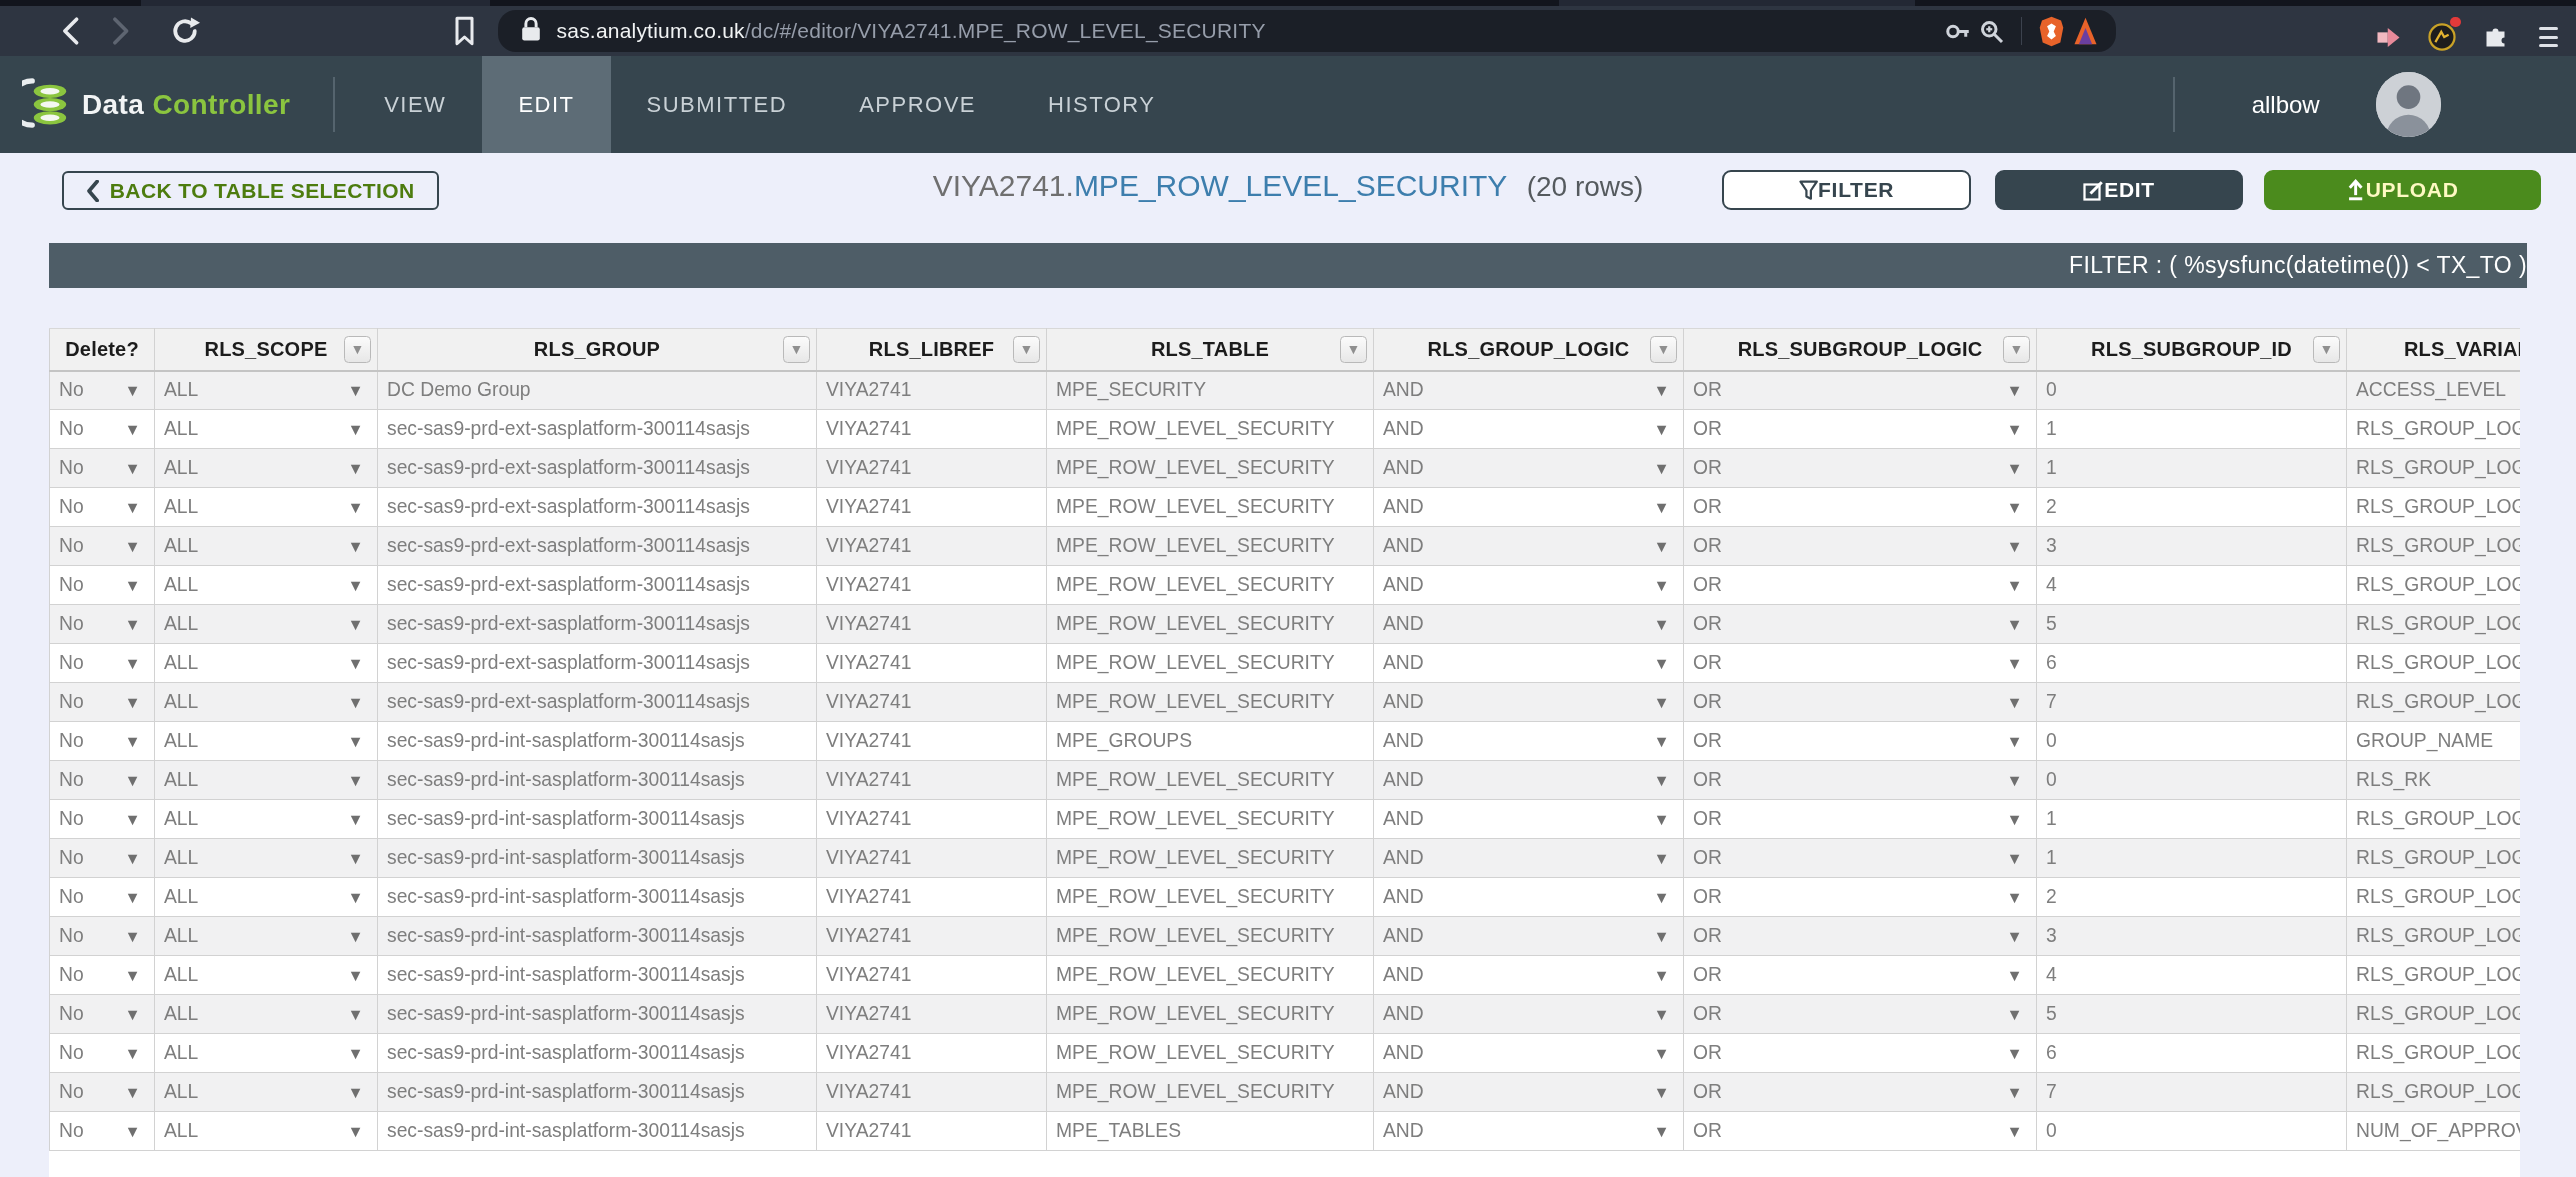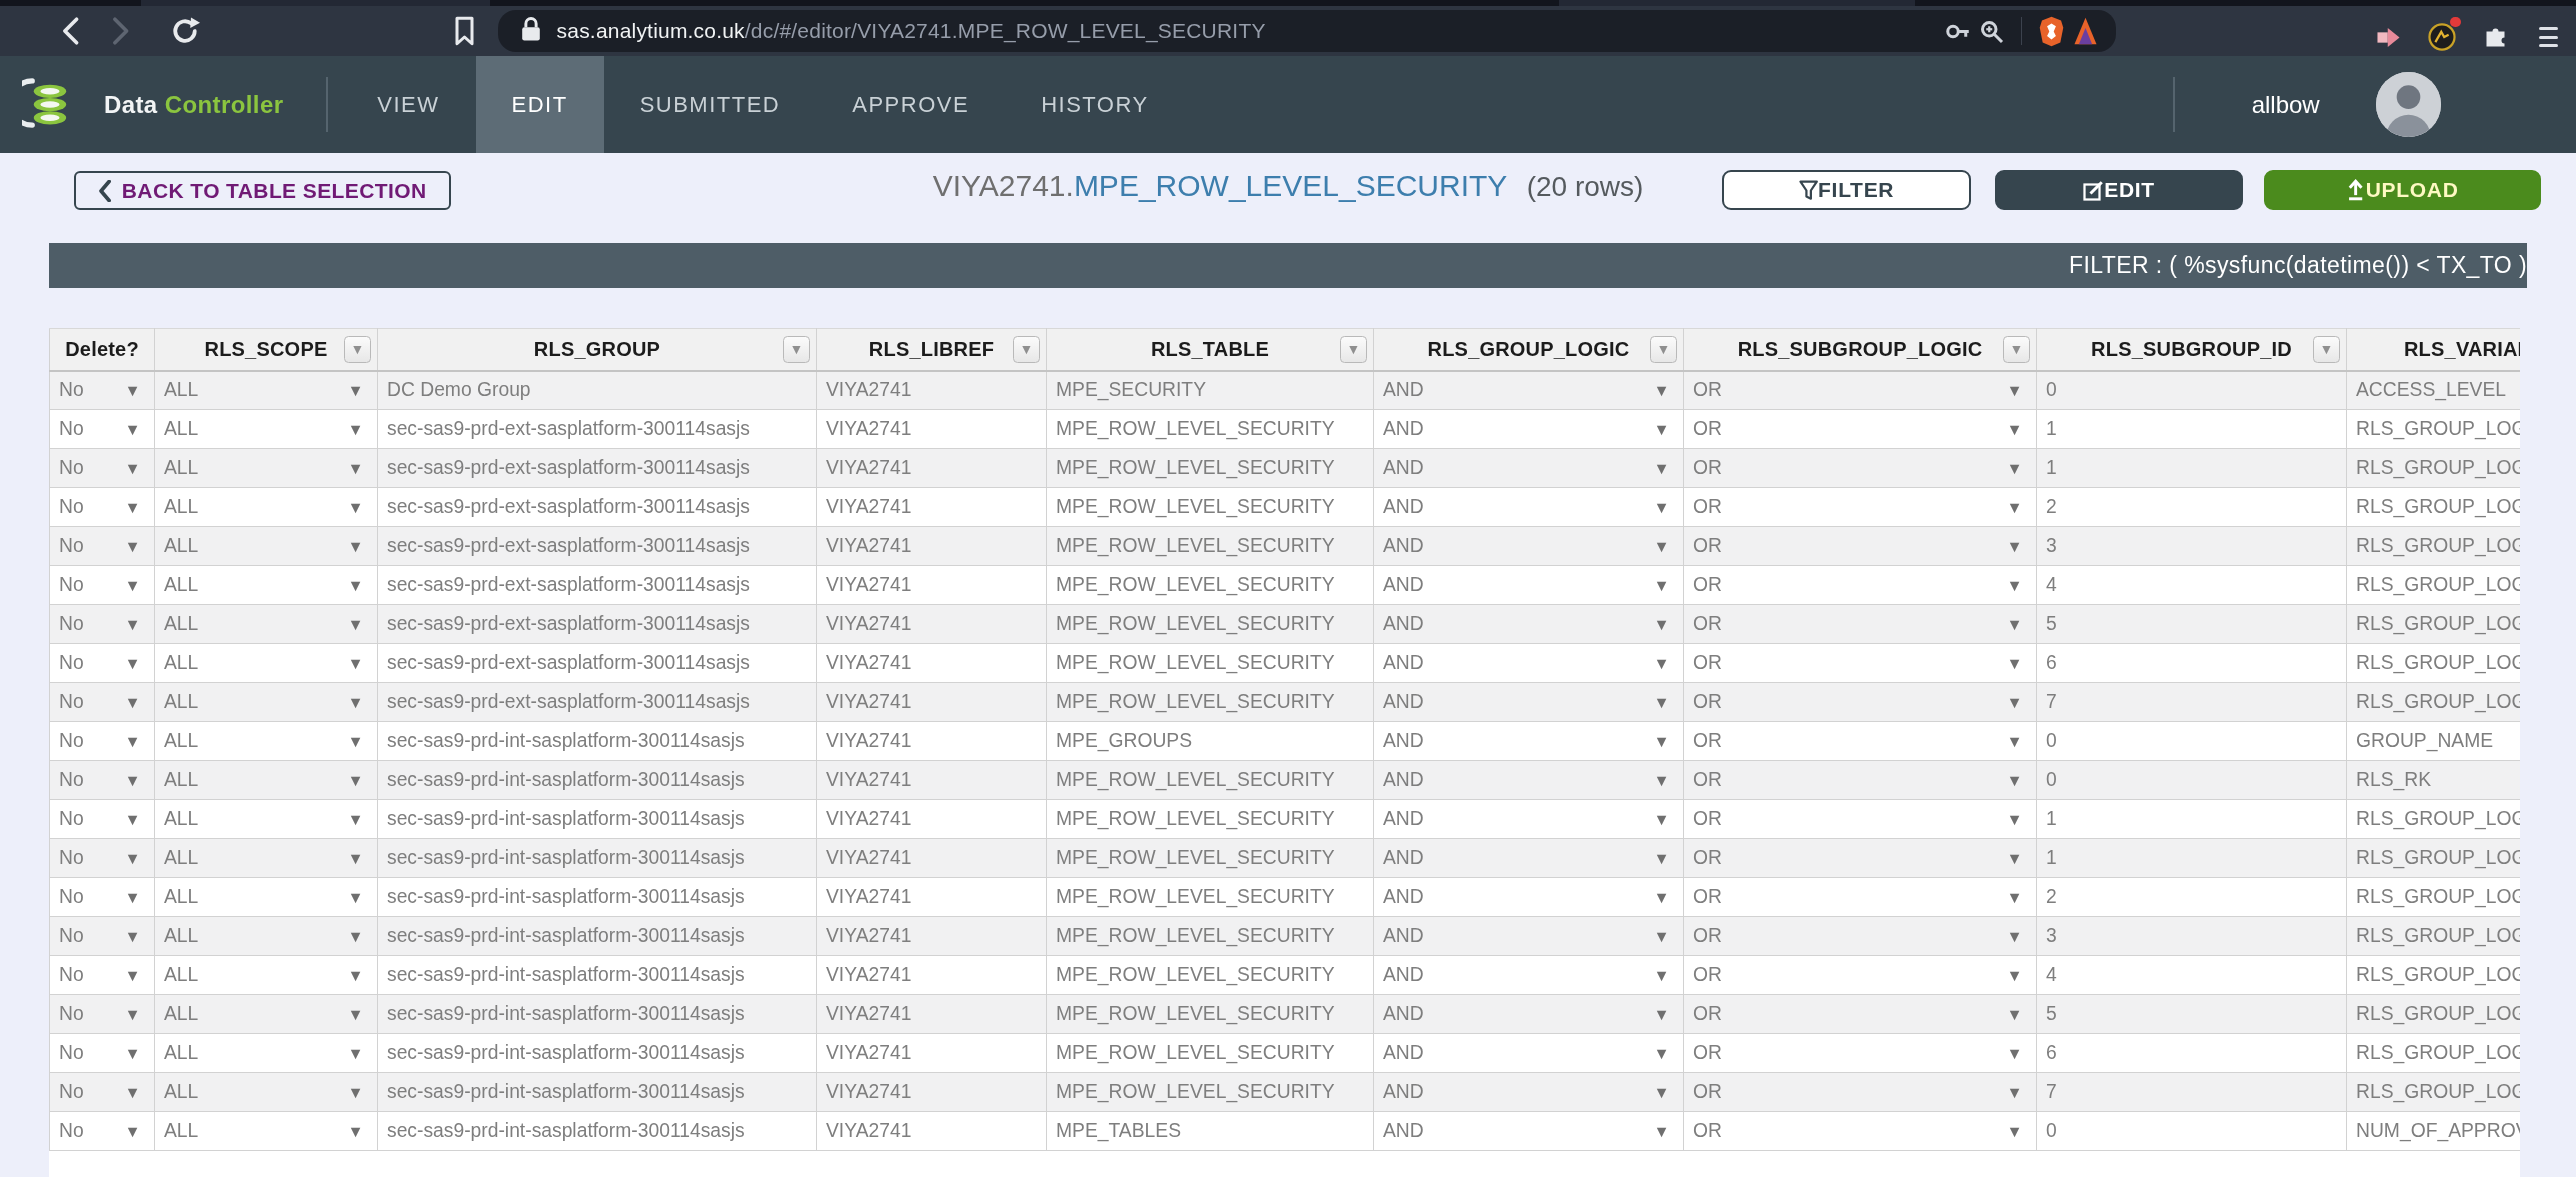--- a/index.html
+++ b/index.html
@@ -26,36 +26,36 @@
   .urlbar-right .sep { width:1.5px; height:28px; background:#3c424e; margin:0 12px; }
   .ext-cluster { position:absolute; right:10.4px; top:6px; height:50px; display:flex; align-items:center; gap:19.3px; }
   .badge-dot { position:absolute; right:-1.5px; top:-3px; width:10.4px; height:10.4px; border-radius:50%; background:#e33a3a; }
   .menu-lines { display:flex; flex-direction:column; gap:5.2px; }
   .menu-lines i { display:block; width:19.3px; height:3px; background:#dfe2e7; border-radius:1.5px; }
 
   
   .appnav { position:absolute; left:0; top:56px; width:100%; height:97px; background:#36454e; display:flex; align-items:stretch; }
   .brand { display:flex; align-items:center; margin-left:22px; flex:0 0 auto; }
   .brand svg { display:block; }
-  .brand-text { margin-left:29px; font-size:24px; font-weight:bold; letter-spacing:0.4px; }
+  .brand-text { margin-left:7px; font-size:28px; font-weight:bold; letter-spacing:0.4px; }
   .brand-text .b1 { color:#f2f4f5; }
   .brand-text .b2 { color:#8bc53f; }
   .nav-div { width:1.5px; background:#55646e; margin:21px 0; }
   .nav-div.left { margin-left:43px; }
   .tabs { display:flex; align-items:stretch; margin-left:13.4px; }
   .tab { display:flex; align-items:center; justify-content:center; padding:0 36px; font-size:22px; letter-spacing:1.5px; color:#c9d1d6; cursor:pointer; }
   .tab.active { background:#5d6c76; color:#ffffff; }
   .nav-spacer { flex:1 1 auto; }
   .userbox { display:flex; align-items:center; margin-right:135px;gap:40px; }
   .username { color:#ffffff; font-size:24px; margin:0 16.3px 0 77px; }
   .avatar { width:65px; height:65px; border-radius:50%; background:#cdd1d6; overflow:hidden; flex:0 0 auto; }
 
   
   .back-btn { position:absolute; left:62px; top:171px; height:39px; padding:0 22px; display:flex; align-items:center; gap:10.4px;
-              border:2.2px solid #36454e; border-radius:6px; background:transparent; color:#701a75; font-size:21px; font-weight:bold; letter-spacing:0.4px; cursor:pointer;margin-left:12px; }
+              border:2.2px solid #36454e; border-radius:6px; background:transparent; color:#4d7c0f; font-size:21px; font-weight:bold; letter-spacing:0.4px; cursor:pointer; }
   .page-title { position:absolute; left:50%; top:169px; transform:translateX(-50%); white-space:nowrap; font-size:30px; }
   .page-title .lib { color:#6f6f6f; }
   .page-title .tbl { color:#3d7ead; }
   .page-title .cnt { color:#555a5e; margin-left:19.3px; font-size:28px; }
   .act-btn { position:absolute; top:170px; height:40px; border-radius:9px; font-size:21px; font-weight:bold; letter-spacing:0.7px;
              display:flex; align-items:center; justify-content:center; cursor:pointer; }
   .btn-filter { left:1722px; width:249px; background:#ffffff; border:2.2px solid #36454e; color:#36454e; }
   .btn-edit   { left:1995px; width:248px; background:#36454e; border:2.2px solid #36454e; color:#ffffff; }
   .btn-upload { left:2264px; width:277px; background:#4b8b1d; border:2.2px solid #4b8b1d; color:#fef9c3; }
 

